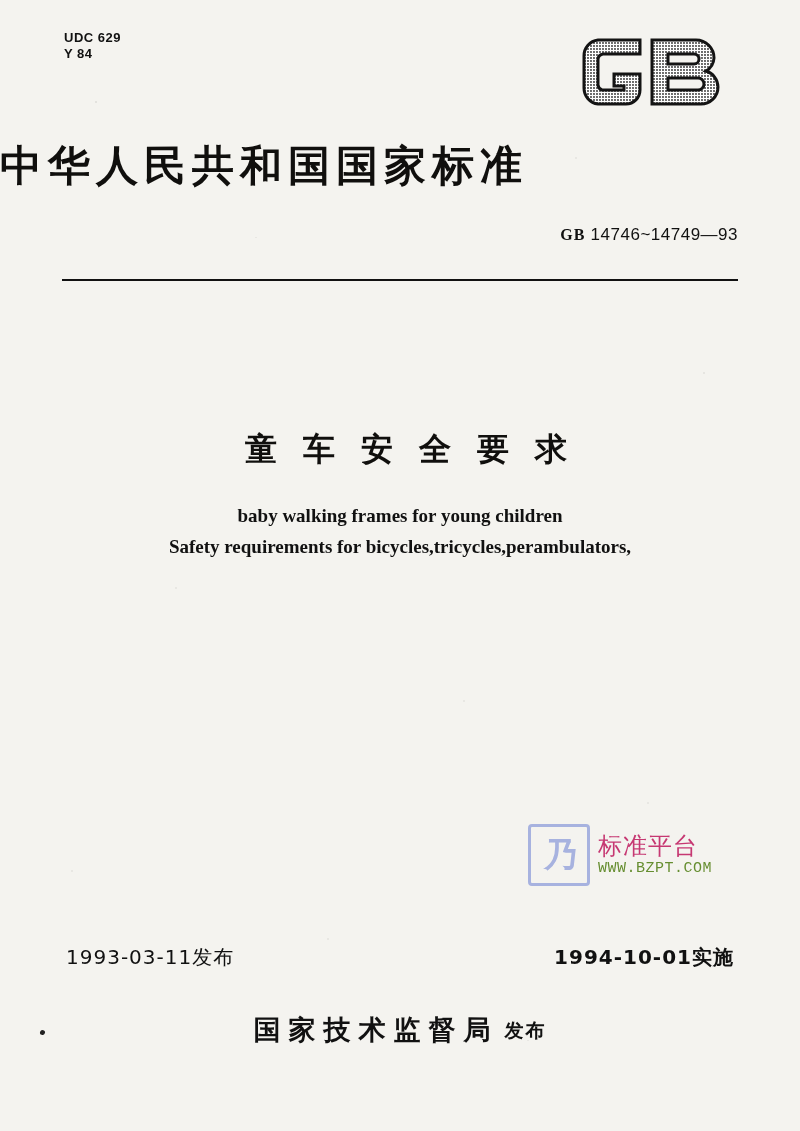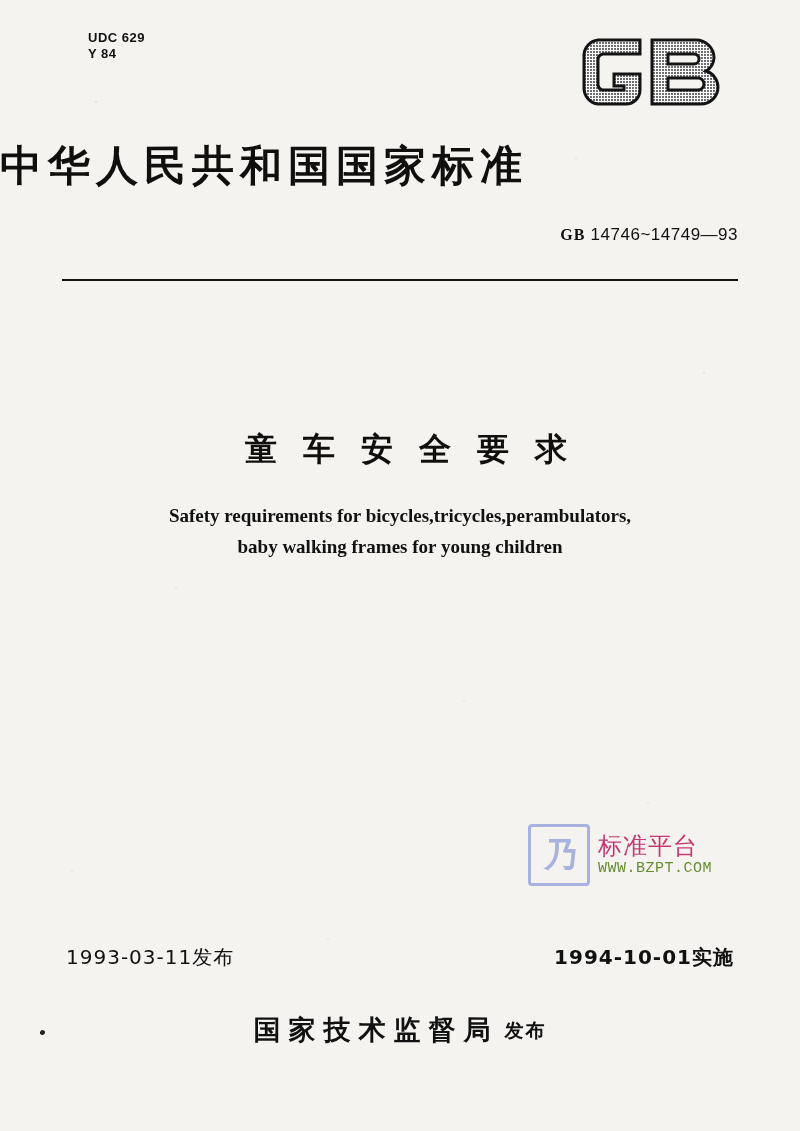--- a/index.html
+++ b/index.html
@@ -36,21 +36,20 @@
 
   .udc {
     position: absolute;
     left: 64px;
     top: 30px;
     font-family: "Liberation Sans", sans-serif;
     font-size: 13px;
     line-height: 1.25;
     letter-spacing: .5px;
     font-weight: 600;
-    margin-left: 24px;
   }
 
   .gb-logo {
     position: absolute;
     right: 62px;
     top: 30px;
     width: 160px;
     height: 84px;
   }
 
@@ -242,22 +241,22 @@
   <div class="std-no">
     <span class="gb">GB</span>
     <span>14746~14749—93</span>
   </div>
 
   <div class="rule"></div>
 
   <div class="doc-title">童车安全要求</div>
 
   <div class="doc-subtitle">
+    <div>baby walking frames for young children</div>
     <div>Safety requirements for bicycles,tricycles,perambulators,</div>
-    <div>baby walking frames for young children</div>
   </div>
 
   <div class="watermark">
     <div class="wm-badge">乃</div>
     <div class="wm-text">
       <div class="wm-cn">标准平台</div>
       <div class="wm-url">WWW.BZPT.COM</div>
     </div>
   </div>
 

